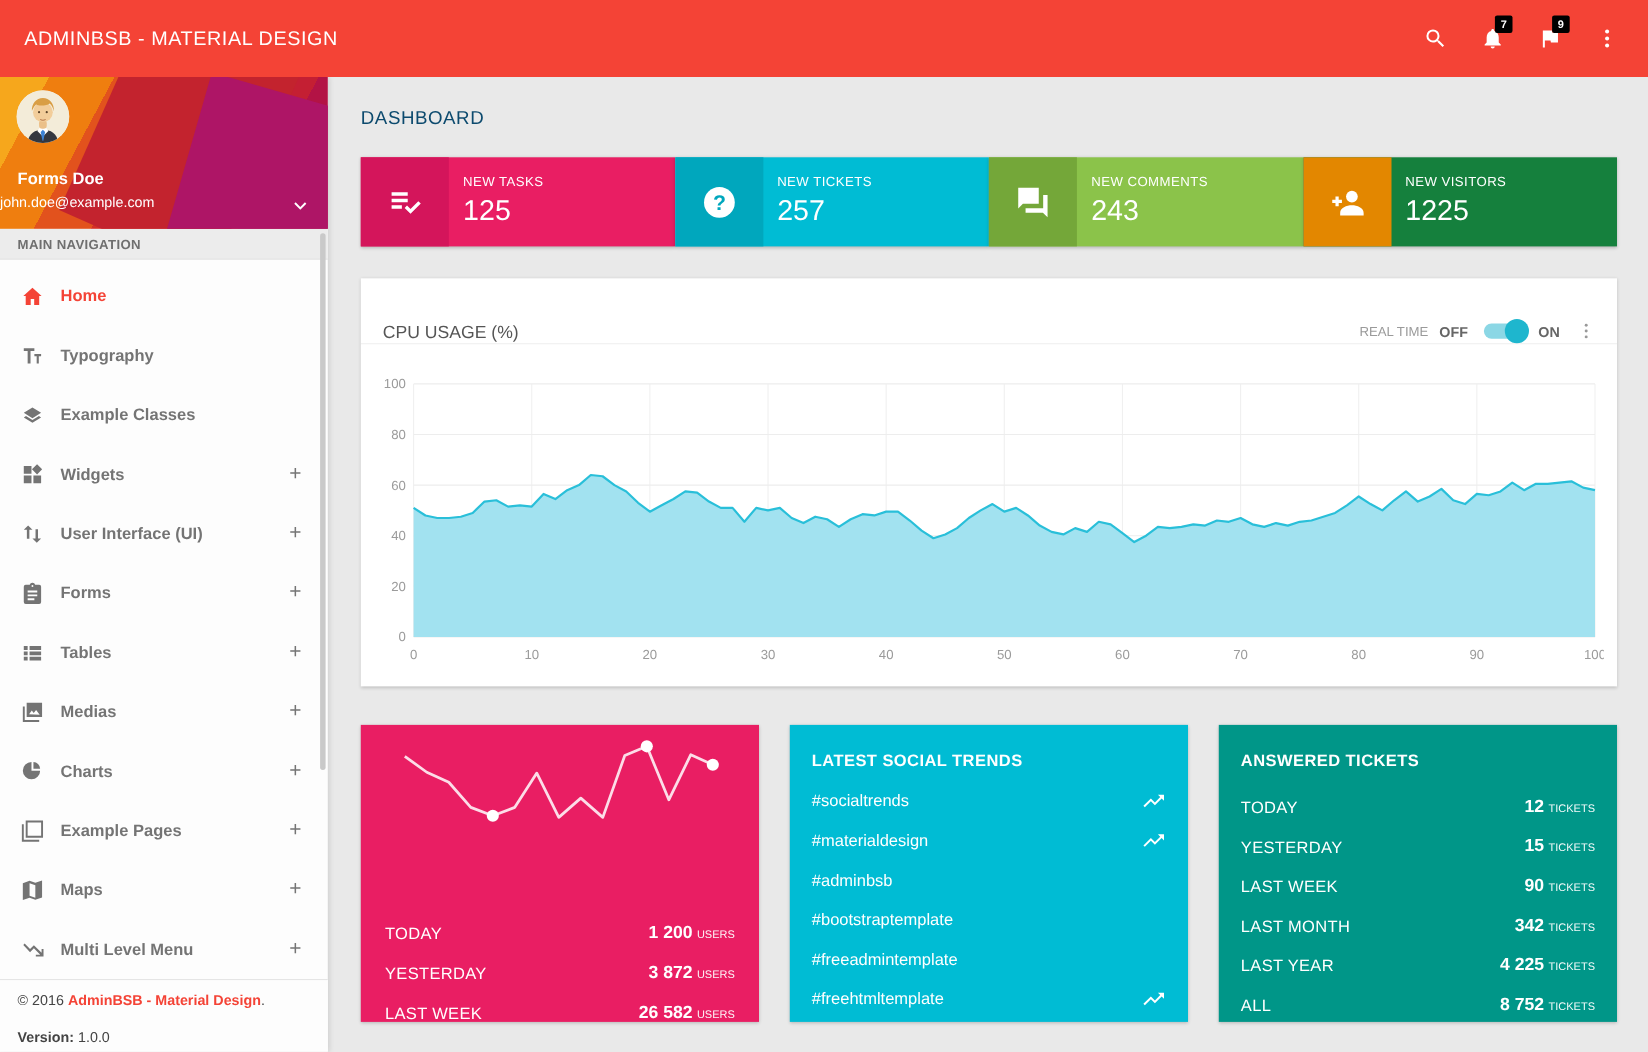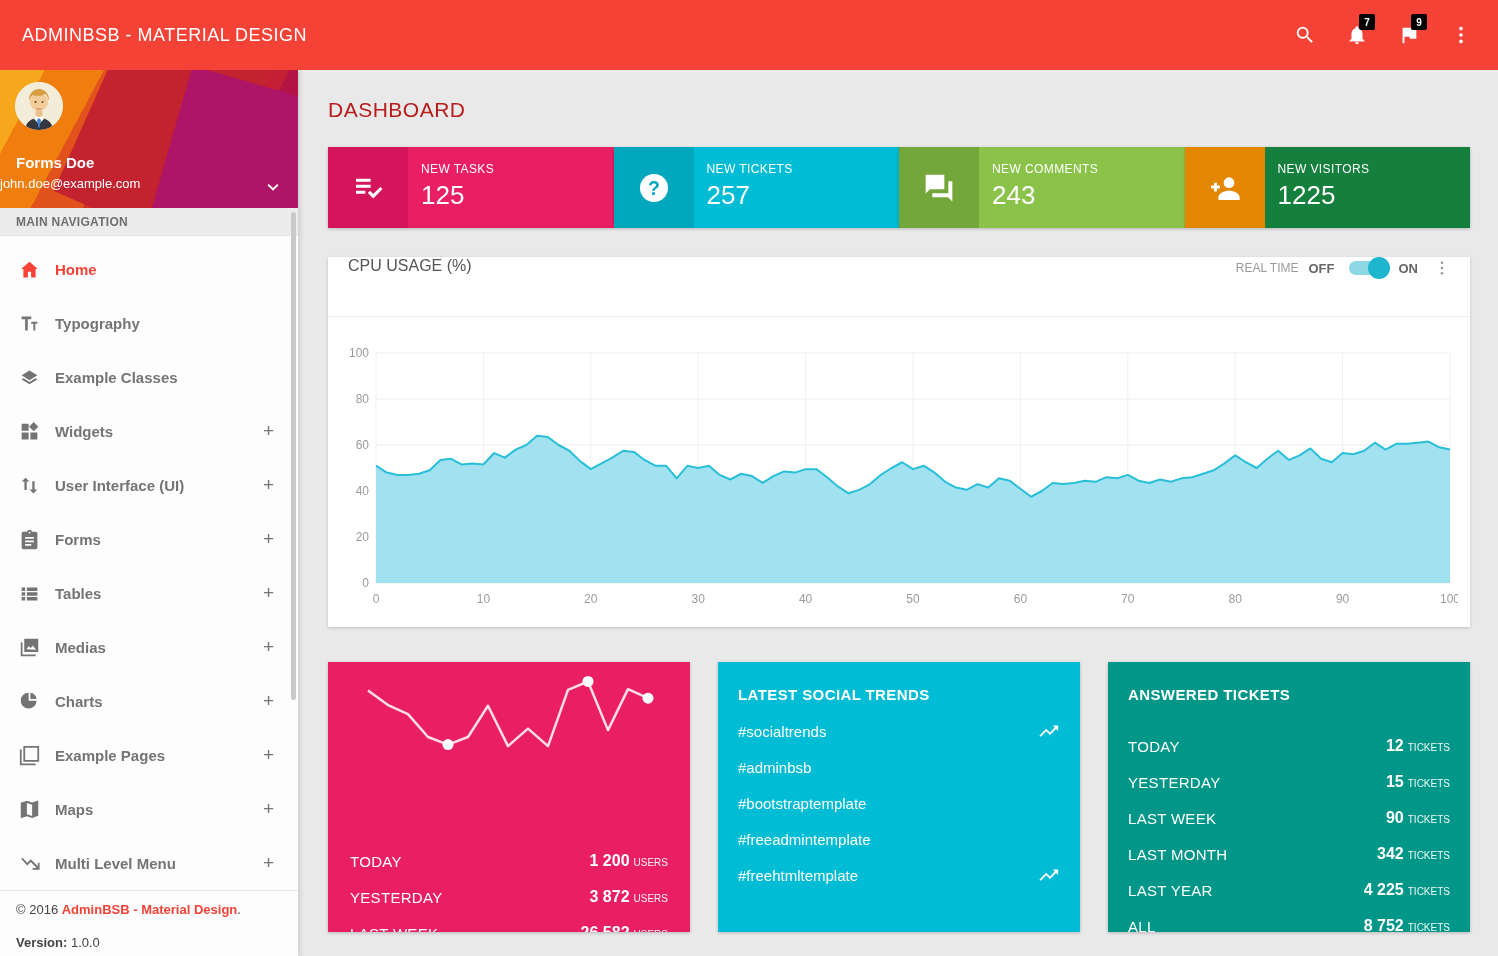--- a/index.html
+++ b/index.html
@@ -39,51 +39,51 @@
   .menu-item .plus { margin-left:auto; color:#757575; font-size:19px; font-weight:400; }
   .side-scroll { position:absolute; top:142px; right:2px; width:5px; height:488px; background:#c9c9c9; border-radius:3px; }
   .sidebar-footer { position:absolute; left:0; right:0; bottom:0; height:66px; border-top:1px solid #e5e5e5;
                     padding:11px 16px; font-size:13px; color:#444; background:#fdfdfd; }
   .sidebar-footer .line2 { margin-top:18px; }
   .link-red { color:#F44336; font-weight:bold; cursor:pointer; }
   .b { font-weight:bold; }
 
   
   .content { position:absolute; left:298px; top:70px; width:1200px; padding:28px 28px 20px 30px; }
-  .page-title { font-size:21px; color:#b91c1c; letter-spacing:.5px; margin-bottom:25px; }
+  .page-title { font-size:17px; color:#0c4a6e; letter-spacing:.5px; margin-bottom:25px; }
 
   .info-row { display:flex; margin-bottom:29px; }
   .info-box { flex:1; height:81px; display:flex; color:#fff; box-shadow:0 1px 3px rgba(0,0,0,.22); cursor:default; }
   .info-icon { width:80px; flex:none; display:flex; align-items:center; justify-content:center; }
   .info-icon svg { width:32px; height:32px; fill:#fff; }
   .info-text { padding:15px 0 0 13px; overflow:hidden; }
   .info-label { font-size:12px; letter-spacing:.4px; margin-bottom:4px; }
   .info-value { font-size:26px; }
 
   .card { background:#fff; box-shadow:0 1px 3px rgba(0,0,0,.18); margin-bottom:35px; }
-  .card-header { height:60px; display:flex; align-items:flex-start; justify-content:space-between;
+  .card-header { height:60px; display:flex; align-items:flex-end; justify-content:space-between;
                  padding:0 18px 0 20px; border-bottom:1px solid rgba(204,204,204,.35); }
   .card-title { font-size:16px; color:#555; }
   .rt-wrap { display:flex; align-items:center; }
   .rt-label { font-size:12px; color:#9a9a9a; margin-right:10px; }
   .rt-off, .rt-on { font-size:13px; font-weight:bold; color:#666; }
   .toggle { width:36px; height:14px; border-radius:7px; background:#8BD7E5; position:relative; margin:0 14px; cursor:pointer; }
   .toggle .knob { position:absolute; right:-5px; top:-4px; width:22px; height:22px; border-radius:50%; background:#1EB6CE; }
   .kebab { width:20px; height:22px; margin-left:14px; display:flex; align-items:center; justify-content:center; cursor:pointer; }
   .kebab svg { width:18px; height:18px; fill:#999; }
   .chart-wrap { padding:18px 10px 6px 12px; }
 
   .bottom-row { display:flex; gap:28px; }
   .mini-card { flex:1; height:270px; color:#fff; box-shadow:0 1px 3px rgba(0,0,0,.22); overflow:hidden; }
   .pink { background:#E91E63; }
   .cyan { background:#00BCD4; }
   .teal { background:#009688; }
   .spark-wrap { height:158px; padding-top:2px; }
   .stats-list { padding:14px 22px 0 22px; }
-  .stat-row { display:flex; align-items:flex-end; justify-content:space-between; height:36px; }
+  .stat-row { display:flex; align-items:center; justify-content:space-between; height:36px; }
   .stat-label { font-size:15px; font-weight:500; letter-spacing:.3px; }
   .stat-value { font-size:16px; font-weight:bold; }
   .stat-unit { font-size:10px; font-weight:400; margin-left:4px; opacity:.95; }
   .mini-title { font-size:15px; font-weight:bold; letter-spacing:.4px; padding:24px 20px 10px 20px; }
   .trend-row { display:flex; align-items:center; justify-content:space-between; height:36px; padding:0 20px; }
   .trend-tag { font-size:15px; }
   .trend-ic { width:22px; height:22px; }
   .trend-ic svg { width:22px; height:22px; fill:#fff; }
   .tickets-list { padding:6px 20px 0 20px; }
 </style>
@@ -414,20 +414,26 @@
     <section class="mini-card cyan">
       <div class="mini-title">LATEST SOCIAL TRENDS</div>
       <div id="trends-list">
           <div class="trend-row">
             <span class="trend-tag">#socialtrends</span>
             <span class="trend-ic"><svg viewBox="0 0 24 24">
                 <path d="m16 6 2.3 2.3-5.3 5.3-4-4L1.6 17 3 18.4l6-6 4 4 6.7-6.7L22 12V6z"></path>
               </svg></span>
           </div>
           <div class="trend-row">
+            <span class="trend-tag">#materialdesign</span>
+            <span class="trend-ic"><svg viewBox="0 0 24 24">
+                <path d="m16 6 2.3 2.3-5.3 5.3-4-4L1.6 17 3 18.4l6-6 4 4 6.7-6.7L22 12V6z"></path>
+              </svg></span>
+          </div>
+          <div class="trend-row">
             <span class="trend-tag">#adminbsb</span>
           </div>
           <div class="trend-row">
             <span class="trend-tag">#bootstraptemplate</span>
           </div>
           <div class="trend-row">
             <span class="trend-tag">#freeadmintemplate</span>
           </div>
           <div class="trend-row">
             <span class="trend-tag">#freehtmltemplate</span>

